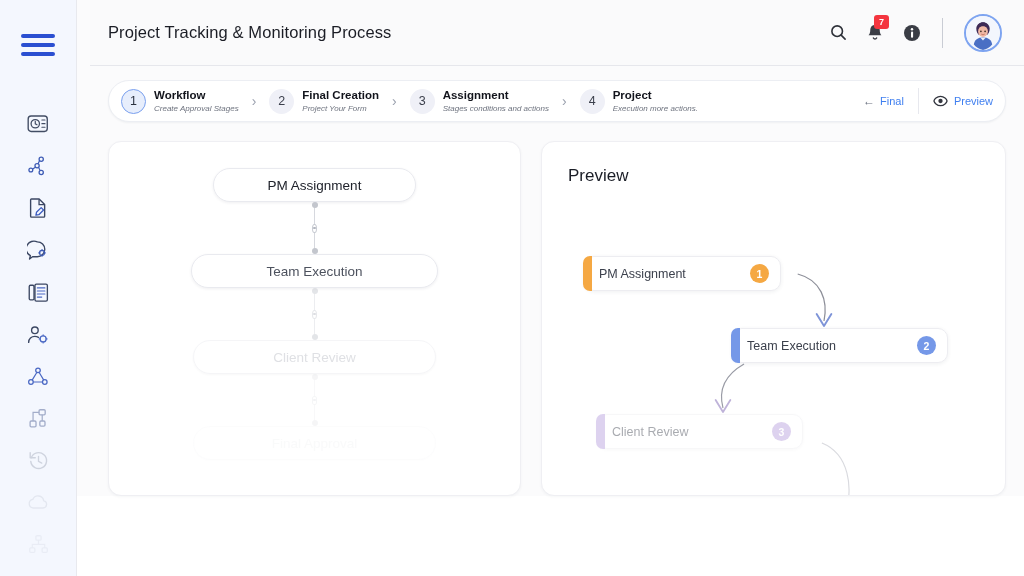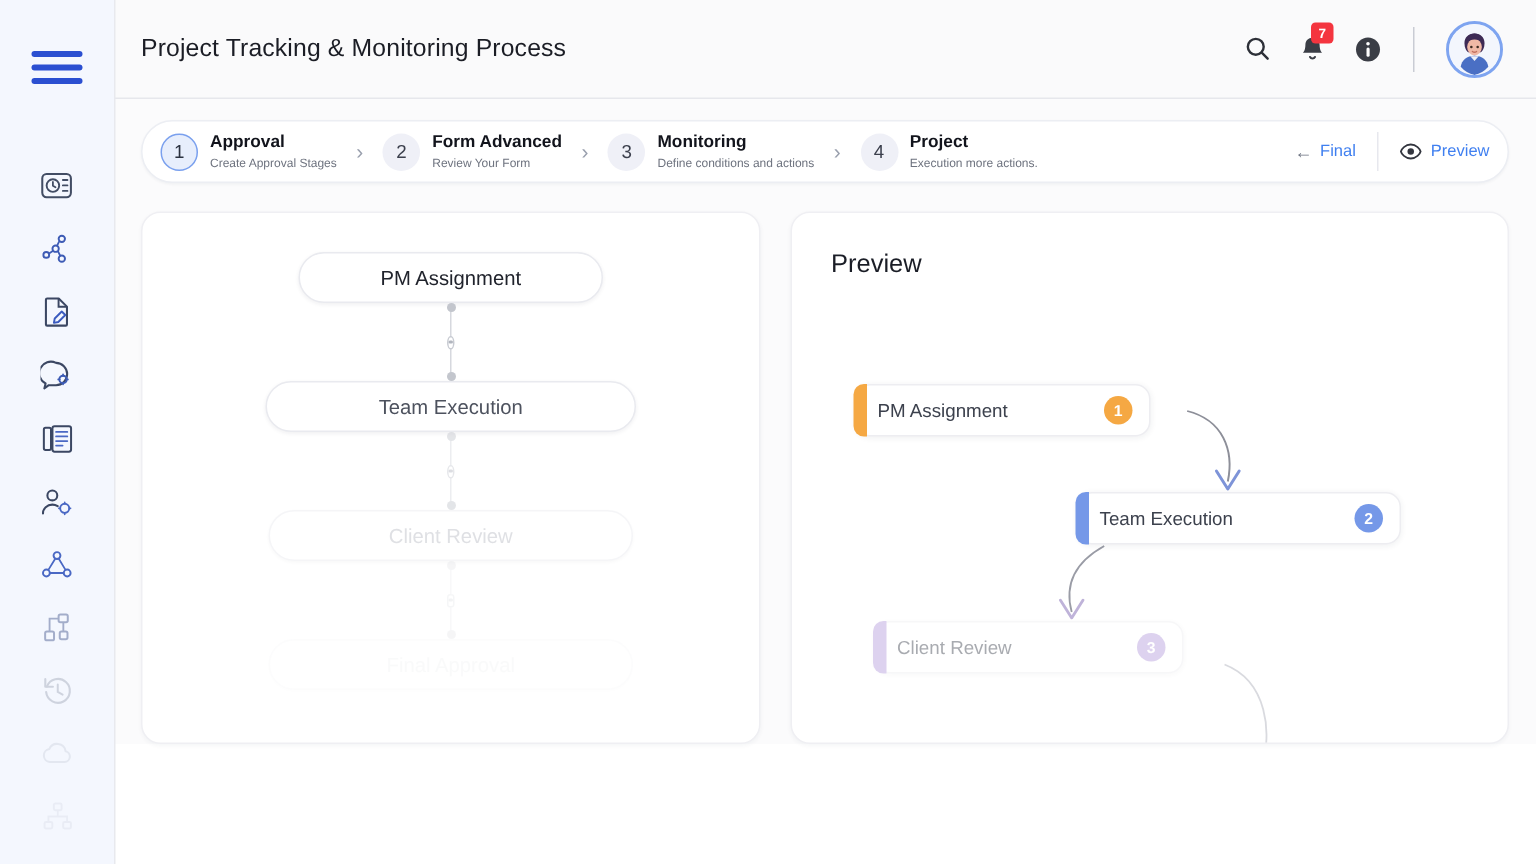--- a/index.html
+++ b/index.html
@@ -46,20 +46,21 @@
   }
   .side-icon svg { display: block; }
 
   
   .main {
     flex: 1 1 auto;
     height: 496px;
     background: #fbfbfc;
     display: flex; flex-direction: column;
     position: relative;
+    padding-left: 14px;
   }
   .main::before {
     content: ""; position: absolute; left: 0; top: 0;
     width: 1px; height: 576px; background: #e8e9ee;
   }
 
   
   .header {
     height: 66px;
     background: #fafafb;
@@ -107,21 +108,21 @@
     width: 25px; height: 25px; border-radius: 50%;
     display: flex; align-items: center; justify-content: center;
     font-size: 12.5px; color: #3b3f4c; flex: 0 0 25px;
     background: #eff0f7;
   }
   .step.active .step-circle {
     background: #e7eefc; border: 1.4px solid #7aa0ee; color: #2b3240;
   }
   .step-text { line-height: 1.15; }
   .step-title { font-size: 11.5px; font-weight: 700; color: #12141c; white-space: nowrap; }
-  .step-sub { font-size: 8px; color: #6e737f; white-space: nowrap; margin-top: 1px; }
+  .step-sub { font-size: 8px; color: #6e737f; white-space: nowrap; margin-top: 1px; font-style: italic; }
   .step-chev { color: #9aa0ae; font-size: 14px; margin: 0 9px; display:flex; align-items:center; }
   .stepper-actions { margin-left: auto; display: flex; align-items: center; }
   .btn-back {
     display: flex; align-items: center; gap: 5px;
     font-size: 11px; color: #3f7ff0; cursor: pointer;
     padding: 0 14px 0 6px;
   }
   .btn-back .arr { color: #6b7280; font-size: 12px; }
   .vsep { width: 1px; height: 26px; background: #e7e8ee; }
   .btn-preview {
@@ -373,40 +374,40 @@
 
       </div>
     </div>
 
     <div class="stepper-wrap">
       <div class="stepper">
 
         <div class="step active">
           <div class="step-circle">1</div>
           <div class="step-text">
-            <div class="step-title">Approval</div>
+            <div class="step-title">Workflow</div>
             <div class="step-sub">Create Approval Stages</div>
           </div>
         </div>
         <div class="step-chev">›</div>
 
         <div class="step">
           <div class="step-circle">2</div>
           <div class="step-text">
-            <div class="step-title">Form Advanced</div>
-            <div class="step-sub">Review Your Form</div>
+            <div class="step-title">Final Creation</div>
+            <div class="step-sub">Project Your Form</div>
           </div>
         </div>
         <div class="step-chev">›</div>
 
         <div class="step">
           <div class="step-circle">3</div>
           <div class="step-text">
-            <div class="step-title">Monitoring</div>
-            <div class="step-sub">Define conditions and actions</div>
+            <div class="step-title">Assignment</div>
+            <div class="step-sub">Stages conditions and actions</div>
           </div>
         </div>
         <div class="step-chev">›</div>
 
         <div class="step">
           <div class="step-circle">4</div>
           <div class="step-text">
             <div class="step-title">Project</div>
             <div class="step-sub">Execution more actions.</div>
           </div>

